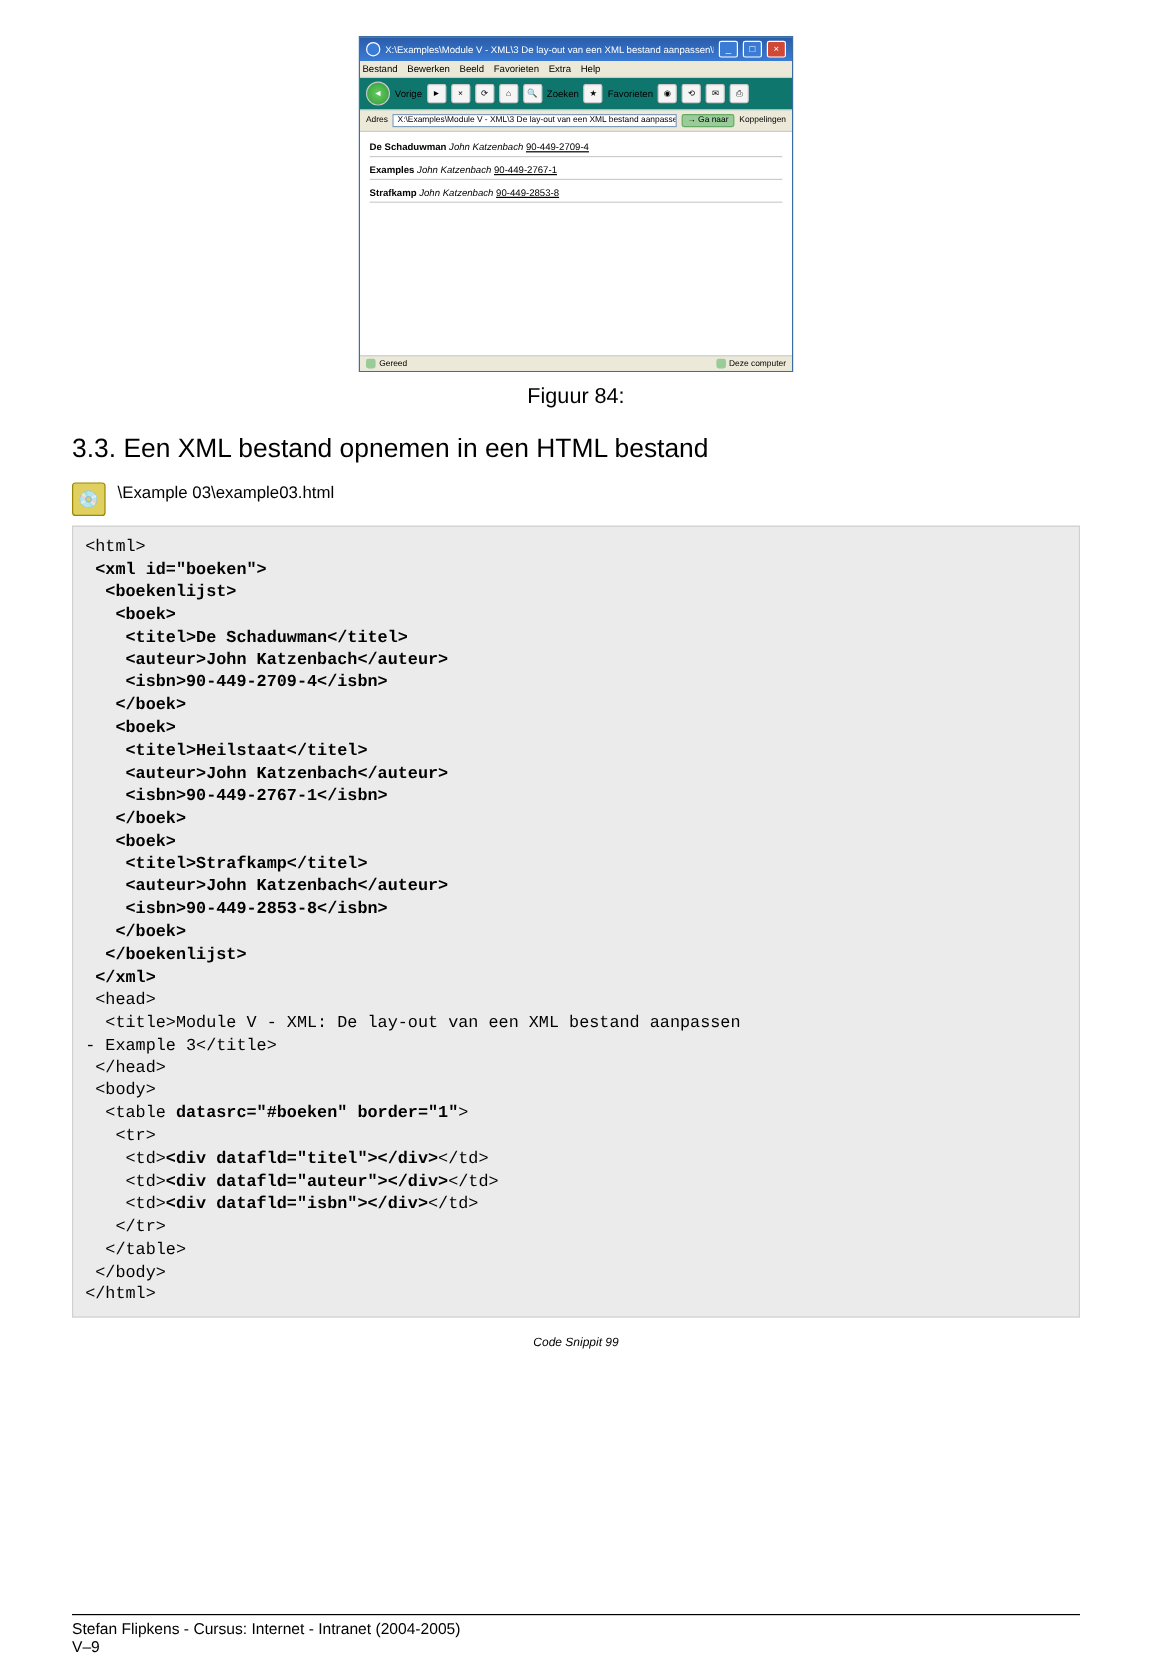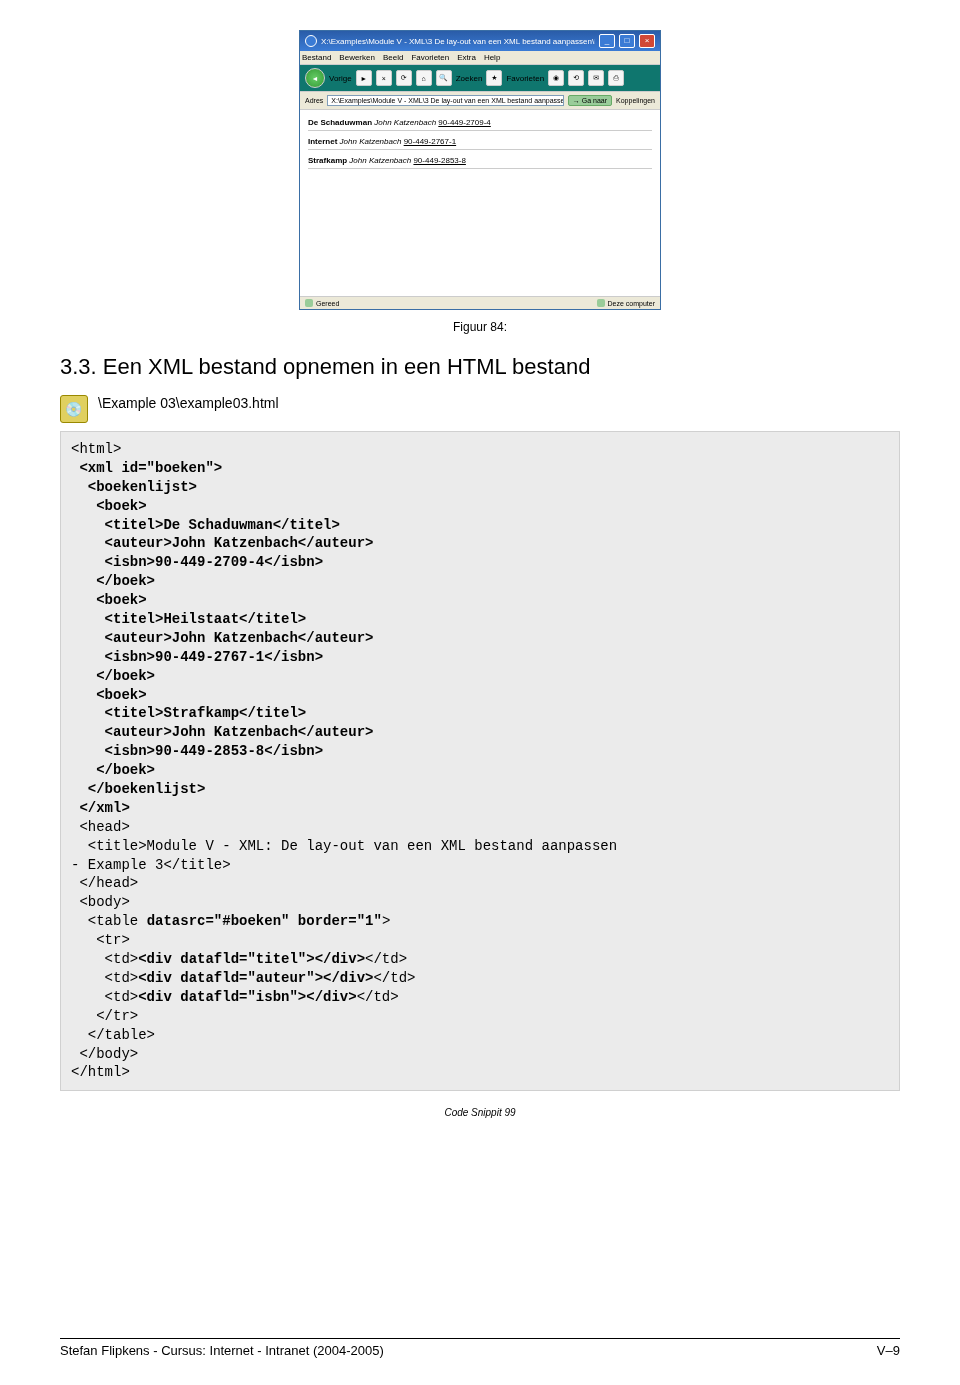--- a/index.html
+++ b/index.html
@@ -136,21 +136,21 @@
 .browser-statusbar .status-right {
   display: flex;
   align-items: center;
   gap: 3px;
 }
 .status-icon {
   width: 8px; height: 8px; background: #9c9; border-radius: 2px;
 }
 .fig-caption {
   text-align: center;
-  font-size: 12px;
+  font-size: 18px;
   margin-bottom: 20px;
 }
 .section-heading {
   font-size: 22px;
   font-weight: normal;
   margin: 10px 0 15px 0;
 }
 .path-row {
   display: flex;
   align-items: flex-start;
@@ -185,20 +185,21 @@
   margin-top: 16px;
   font-style: italic;
 }
 .footer {
   margin-top: 220px;
   border-top: 1px solid #000;
   padding-top: 4px;
   display: flex;
   justify-content: space-between;
   font-size: 13px;
+  flex-direction: column;
 }
 </style>
 </head>
 <body>
 
 <div class="page">
 
   <div class="browser-shot">
     <div class="browser-titlebar">
       <span class="ie-icon"></span>
@@ -237,21 +238,21 @@
       <span class="go-btn">→ <span>Ga naar</span></span>
       <span>Koppelingen</span>
     </div>
     <div class="browser-content">
       <div class="row">
         <span class="titel">De Schaduwman</span>
         <span class="auteur">John Katzenbach</span>
         <span class="isbn">90-449-2709-4</span>
       </div>
       <div class="row">
-        <span class="titel">Internet</span>
+        <span class="titel">Examples</span>
         <span class="auteur">John Katzenbach</span>
         <span class="isbn">90-449-2767-1</span>
       </div>
       <div class="row">
         <span class="titel">Strafkamp</span>
         <span class="auteur">John Katzenbach</span>
         <span class="isbn">90-449-2853-8</span>
       </div>
     </div>
     <div class="browser-statusbar">

